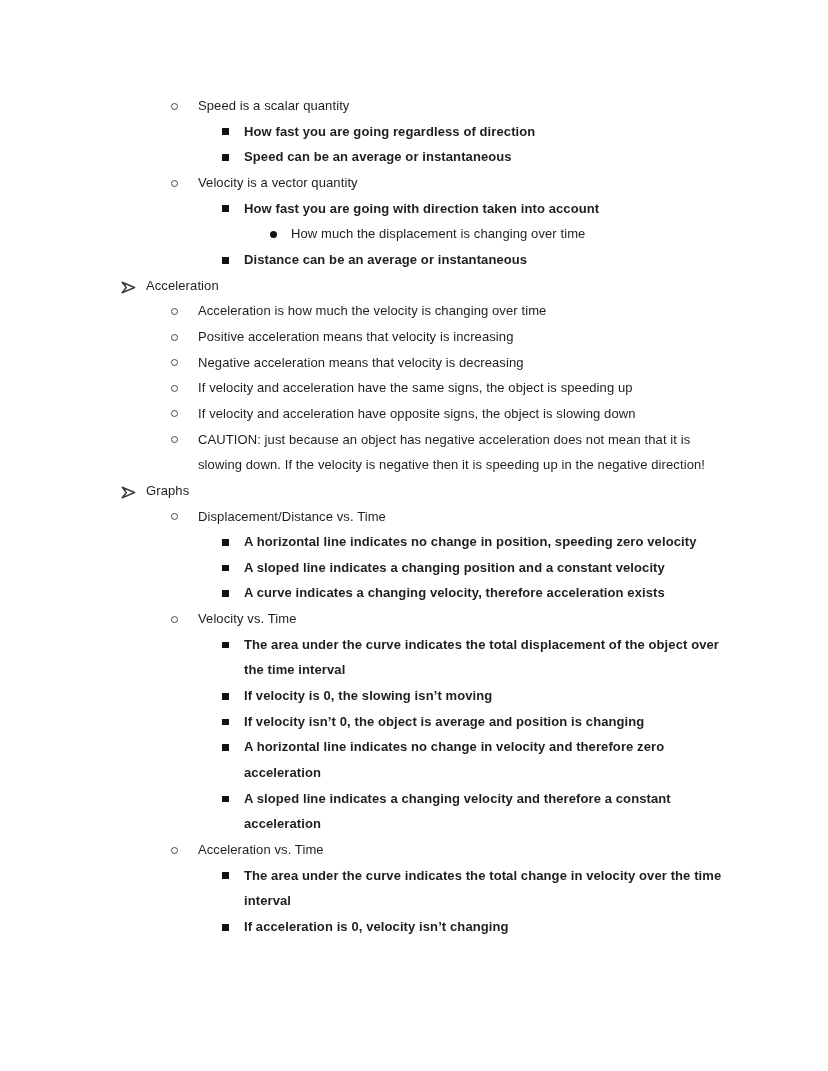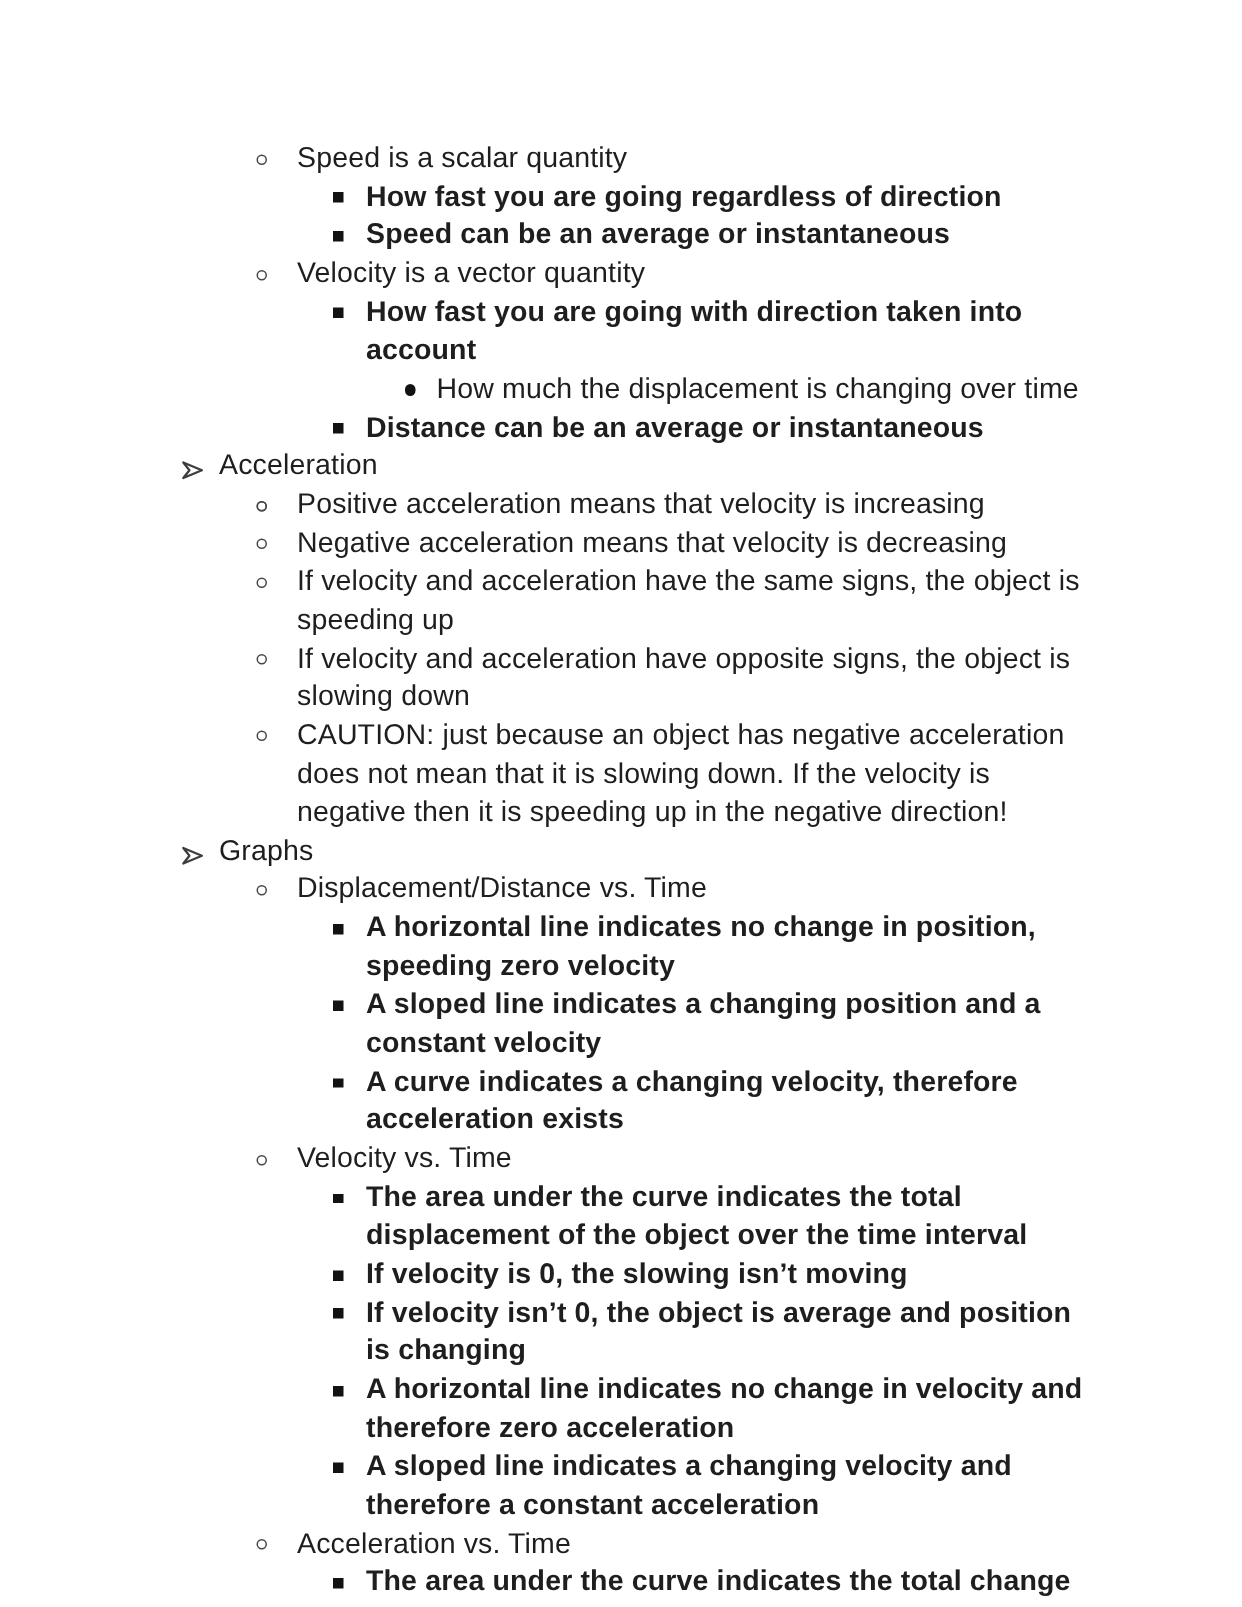--- a/index.html
+++ b/index.html
@@ -7,21 +7,21 @@
     padding: 0;
     background: #ffffff;
   }
   .page {
     position: relative;
     width: 828px;
     height: 1071px;
     background: #ffffff;
     overflow: hidden;
     font-family: "Liberation Sans", sans-serif;
-    font-size: 19px;
+    font-size: 13px;
     color: #1e1e1e;
   }
   .content {
     position: absolute;
     left: 97px;
     top: 93px;
     width: 634px;
   }
   .li {
     position: relative;
@@ -125,20 +125,21 @@
     
     
     <span class="txt">Acceleration</span>
   </div>
 
   <div class="li lvl2">
     
     <span class="bullet b-circle"></span>
     
     
+    <span class="txt">Acceleration is how much the velocity is changing over time</span>
   </div>
 
   <div class="li lvl2">
     
     <span class="bullet b-circle"></span>
     
     
     <span class="txt">Positive acceleration means that velocity is increasing</span>
   </div>
 

